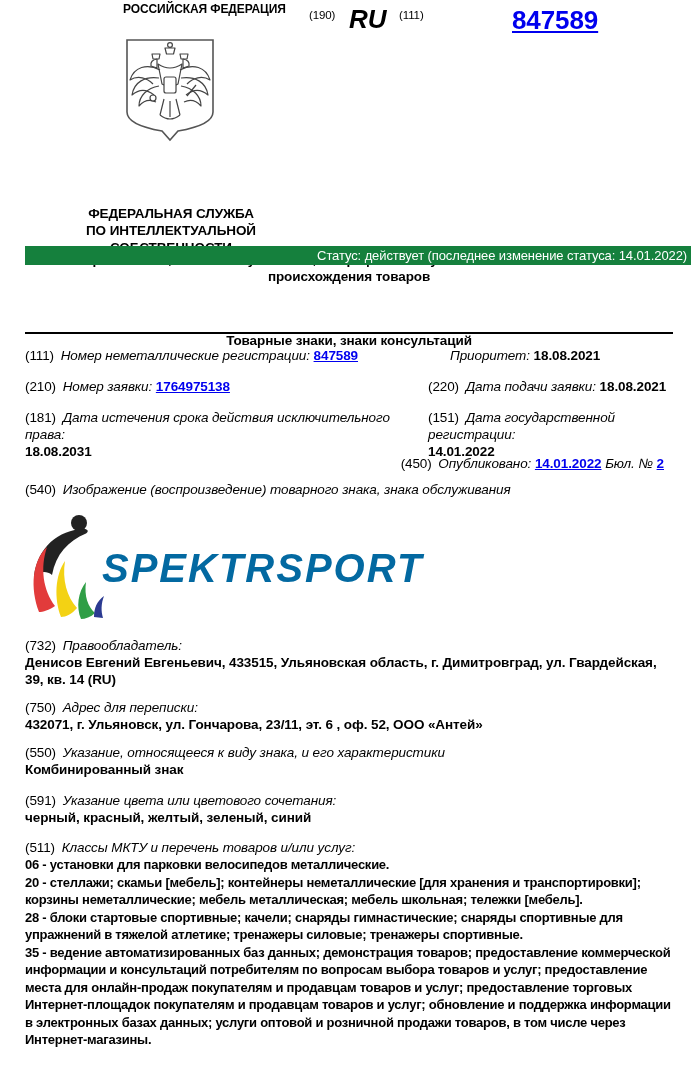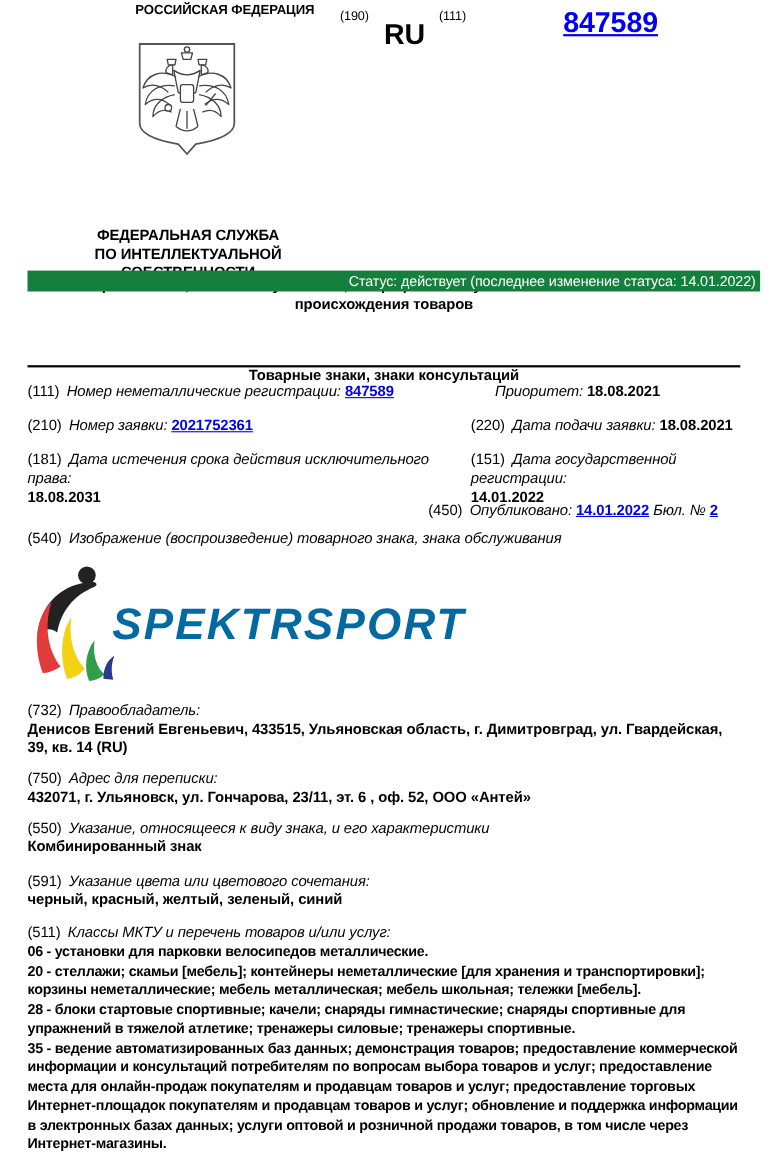--- a/index.html
+++ b/index.html
@@ -22,21 +22,21 @@
   .classes p{margin:0;line-height:17.5px;font-weight:bold;font-size:13px;letter-spacing:-0.25px;}
   .wordmark{font-weight:bold;font-style:italic;font-size:40px;letter-spacing:2px;color:#0369a1;}
 </style>
 </head>
 <body>
 
 <div class="page">
 
   <div class="abs b" style="left:88px;top:2px;font-size:12px;padding-left:35px;">РОССИЙСКАЯ ФЕДЕРАЦИЯ</div>
   <div class="abs" style="left:309px;top:9px;font-size:11.5px;">(190)</div>
-  <div class="abs b" style="left:349px;top:16px;font-size:26px;">RU</div>
+  <div class="abs b" style="left:349px;top:4px;font-size:26px;font-style:italic;">RU</div>
   <div class="abs" style="left:399px;top:9px;font-size:11.5px;">(111)</div>
   <a class="abs lnk" style="left:512px;top:5px;font-size:26px;">847589</a>
 
   <div class="abs" style="left:120px;top:37px;">
     <svg width="100" height="106" viewBox="0 0 100 106">
       <path d="M7,3 H93 V75 Q93,88 58,94 L50,103 L42,94 Q7,88 7,75 Z" fill="#ffffff" stroke="#555" stroke-width="1.6"></path>
       <g stroke="#444" fill="#fff" stroke-width="1.2" stroke-linejoin="round">
         <circle cx="50" cy="8" r="2.4"></circle>
         <path d="M45,11 h10 l-1.5,6 h-7 Z"></path>
         <path d="M32,17 h8 l-1,5 h-6 Z"></path>
@@ -78,21 +78,21 @@
     <a class="lnk">847589</a>
   </div>
   <div class="row-right" style="left:450px;top:347px;">
     <span class="lbl">Приоритет:</span>
     <span class="val">18.08.2021</span>
   </div>
 
   <div class="row-left" style="top:378px;">
     <span class="code">(210)</span>
     <span class="lbl">Номер заявки:</span>
-    <a class="lnk">2021752361</a>
+    <a class="lnk">1764975138</a>
   </div>
   <div class="row-right" style="top:378px;">
     <span class="code">(220)</span>
     <span class="lbl">Дата подачи заявки:</span>
     <span class="val">18.08.2021</span>
   </div>
 
   <div class="row-left" style="top:409px;">
     <div>
       <span class="code">(181)</span>
@@ -101,21 +101,21 @@
     <div class="val">18.08.2031</div>
   </div>
   <div class="row-right" style="top:409px;">
     <div>
       <span class="code">(151)</span>
       <span class="lbl">Дата государственной регистрации:</span>
     </div>
     <div class="val">14.01.2022</div>
   </div>
 
-  <div class="abs" style="left:368px;top:455px;width:306px;text-align:center;line-height:17px;">
+  <div class="abs" style="left:358px;top:455px;width:306px;text-align:right;line-height:17px;">
     <span class="code">(450)</span>
     <span class="lbl">Опубликовано:</span>
     <a class="lnk">14.01.2022</a>
     <span class="lbl">Бюл. №</span>
     <a class="lnk">2</a>
   </div>
 
   <div class="abs" style="left:25px;top:481px;line-height:17px;">
     <span class="code">(540)</span>
     <span class="lbl">Изображение (воспроизведение) товарного знака, знака обслуживания</span>

